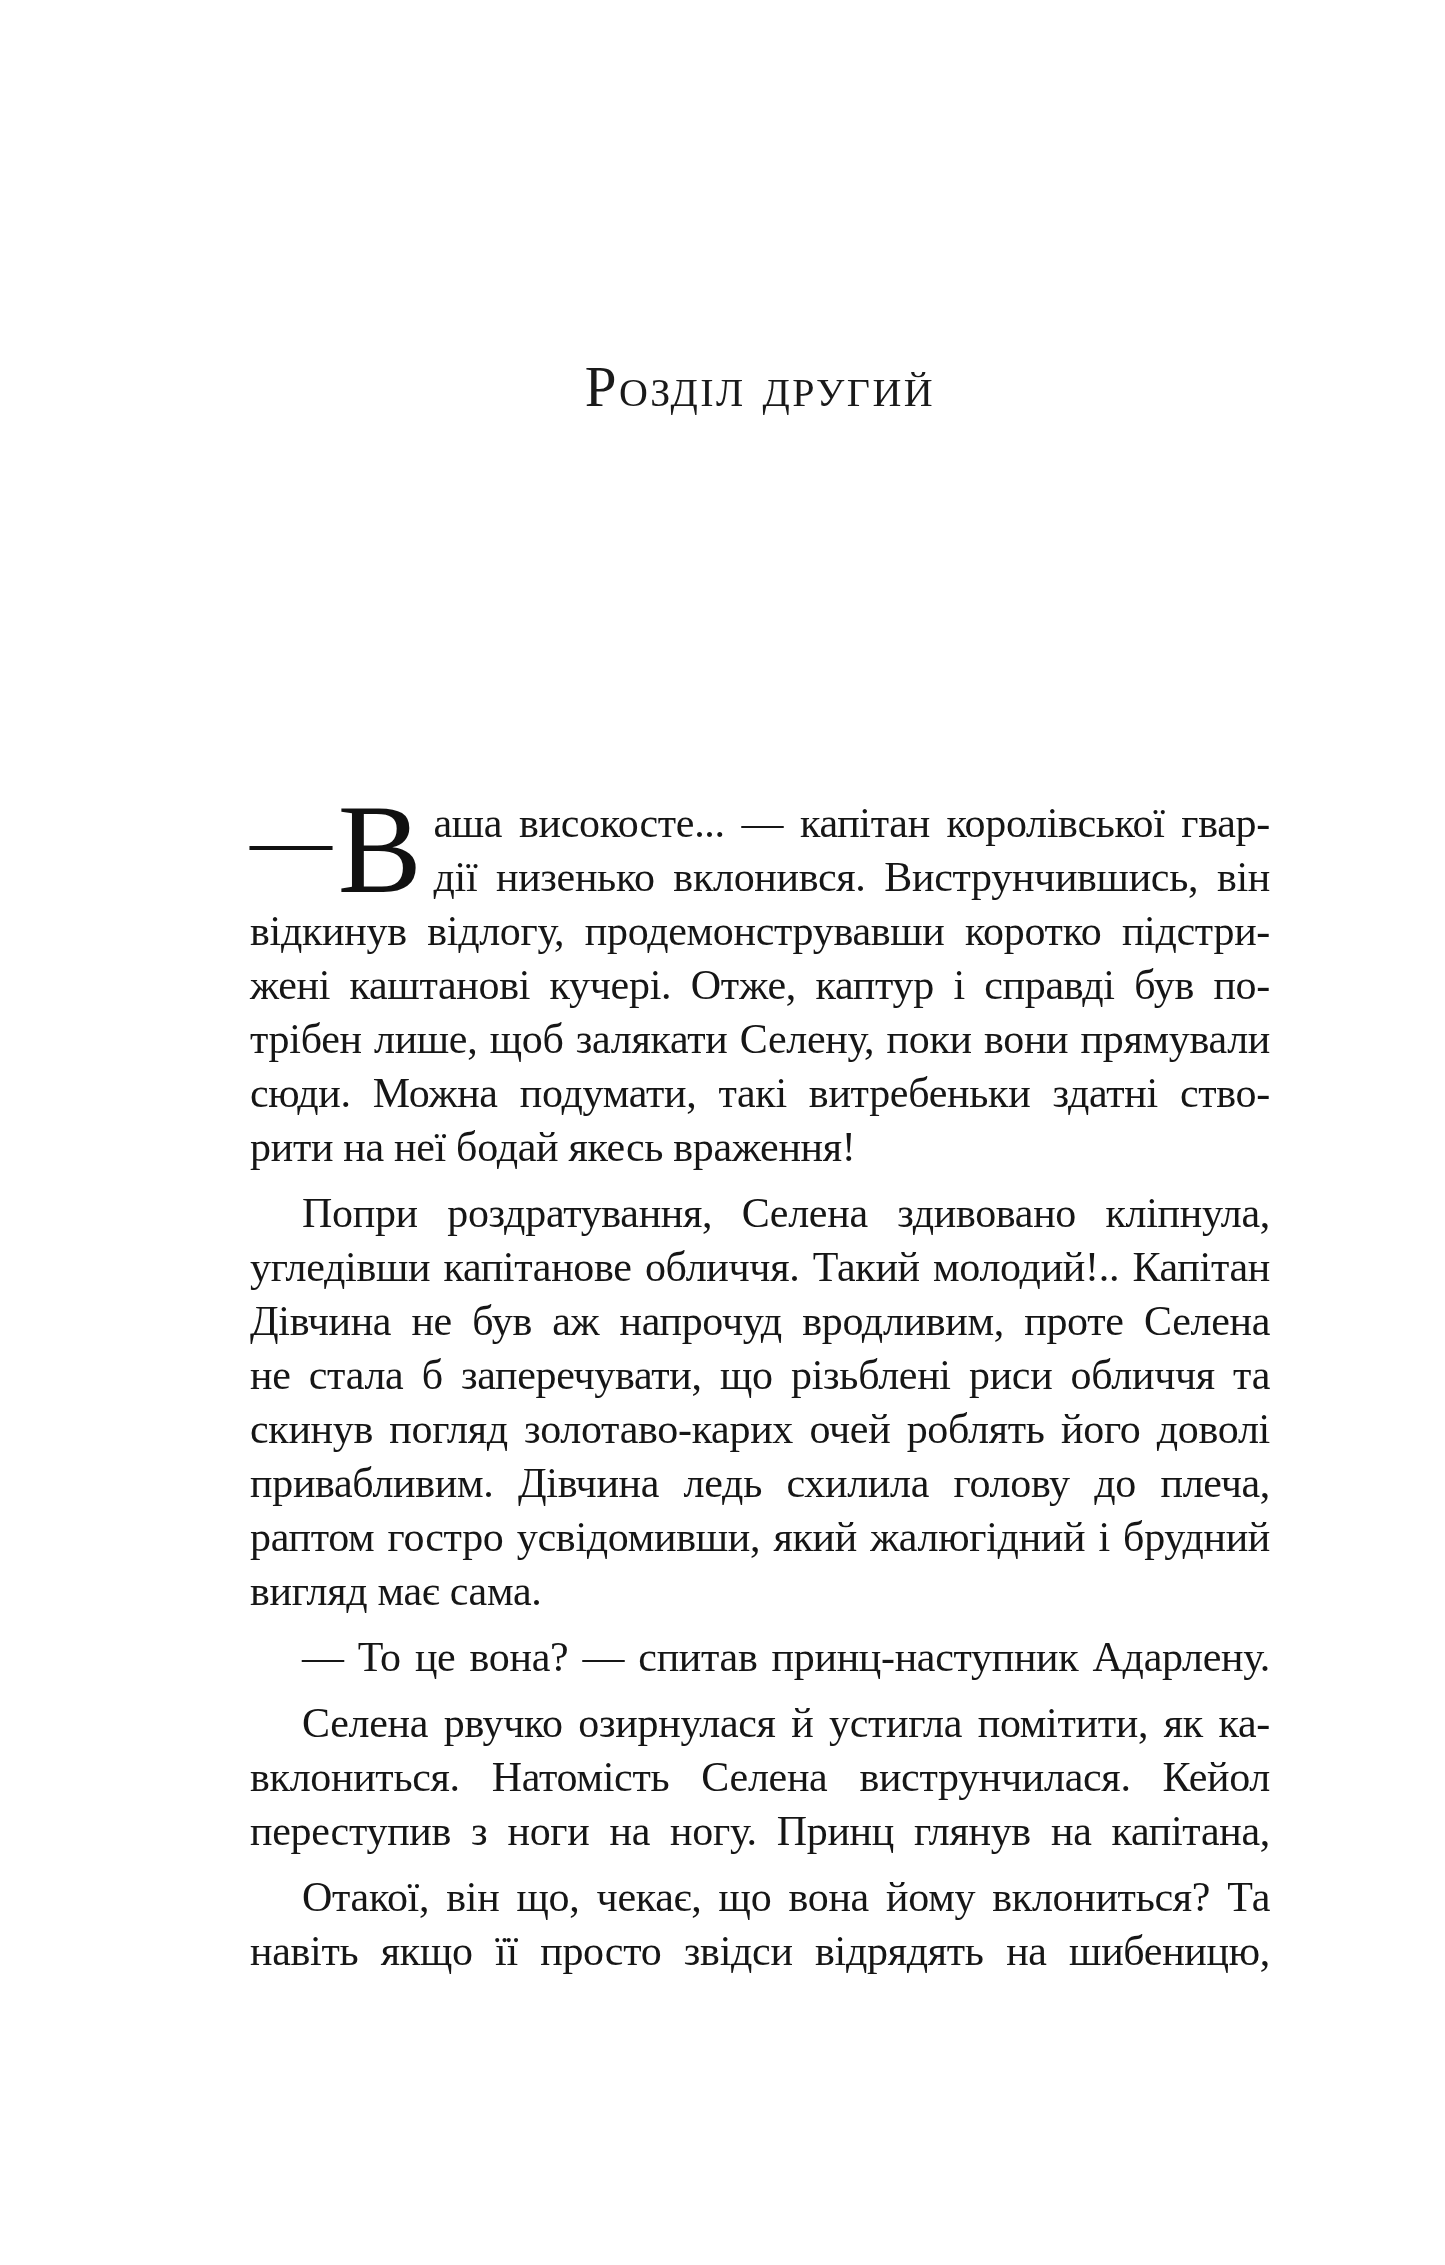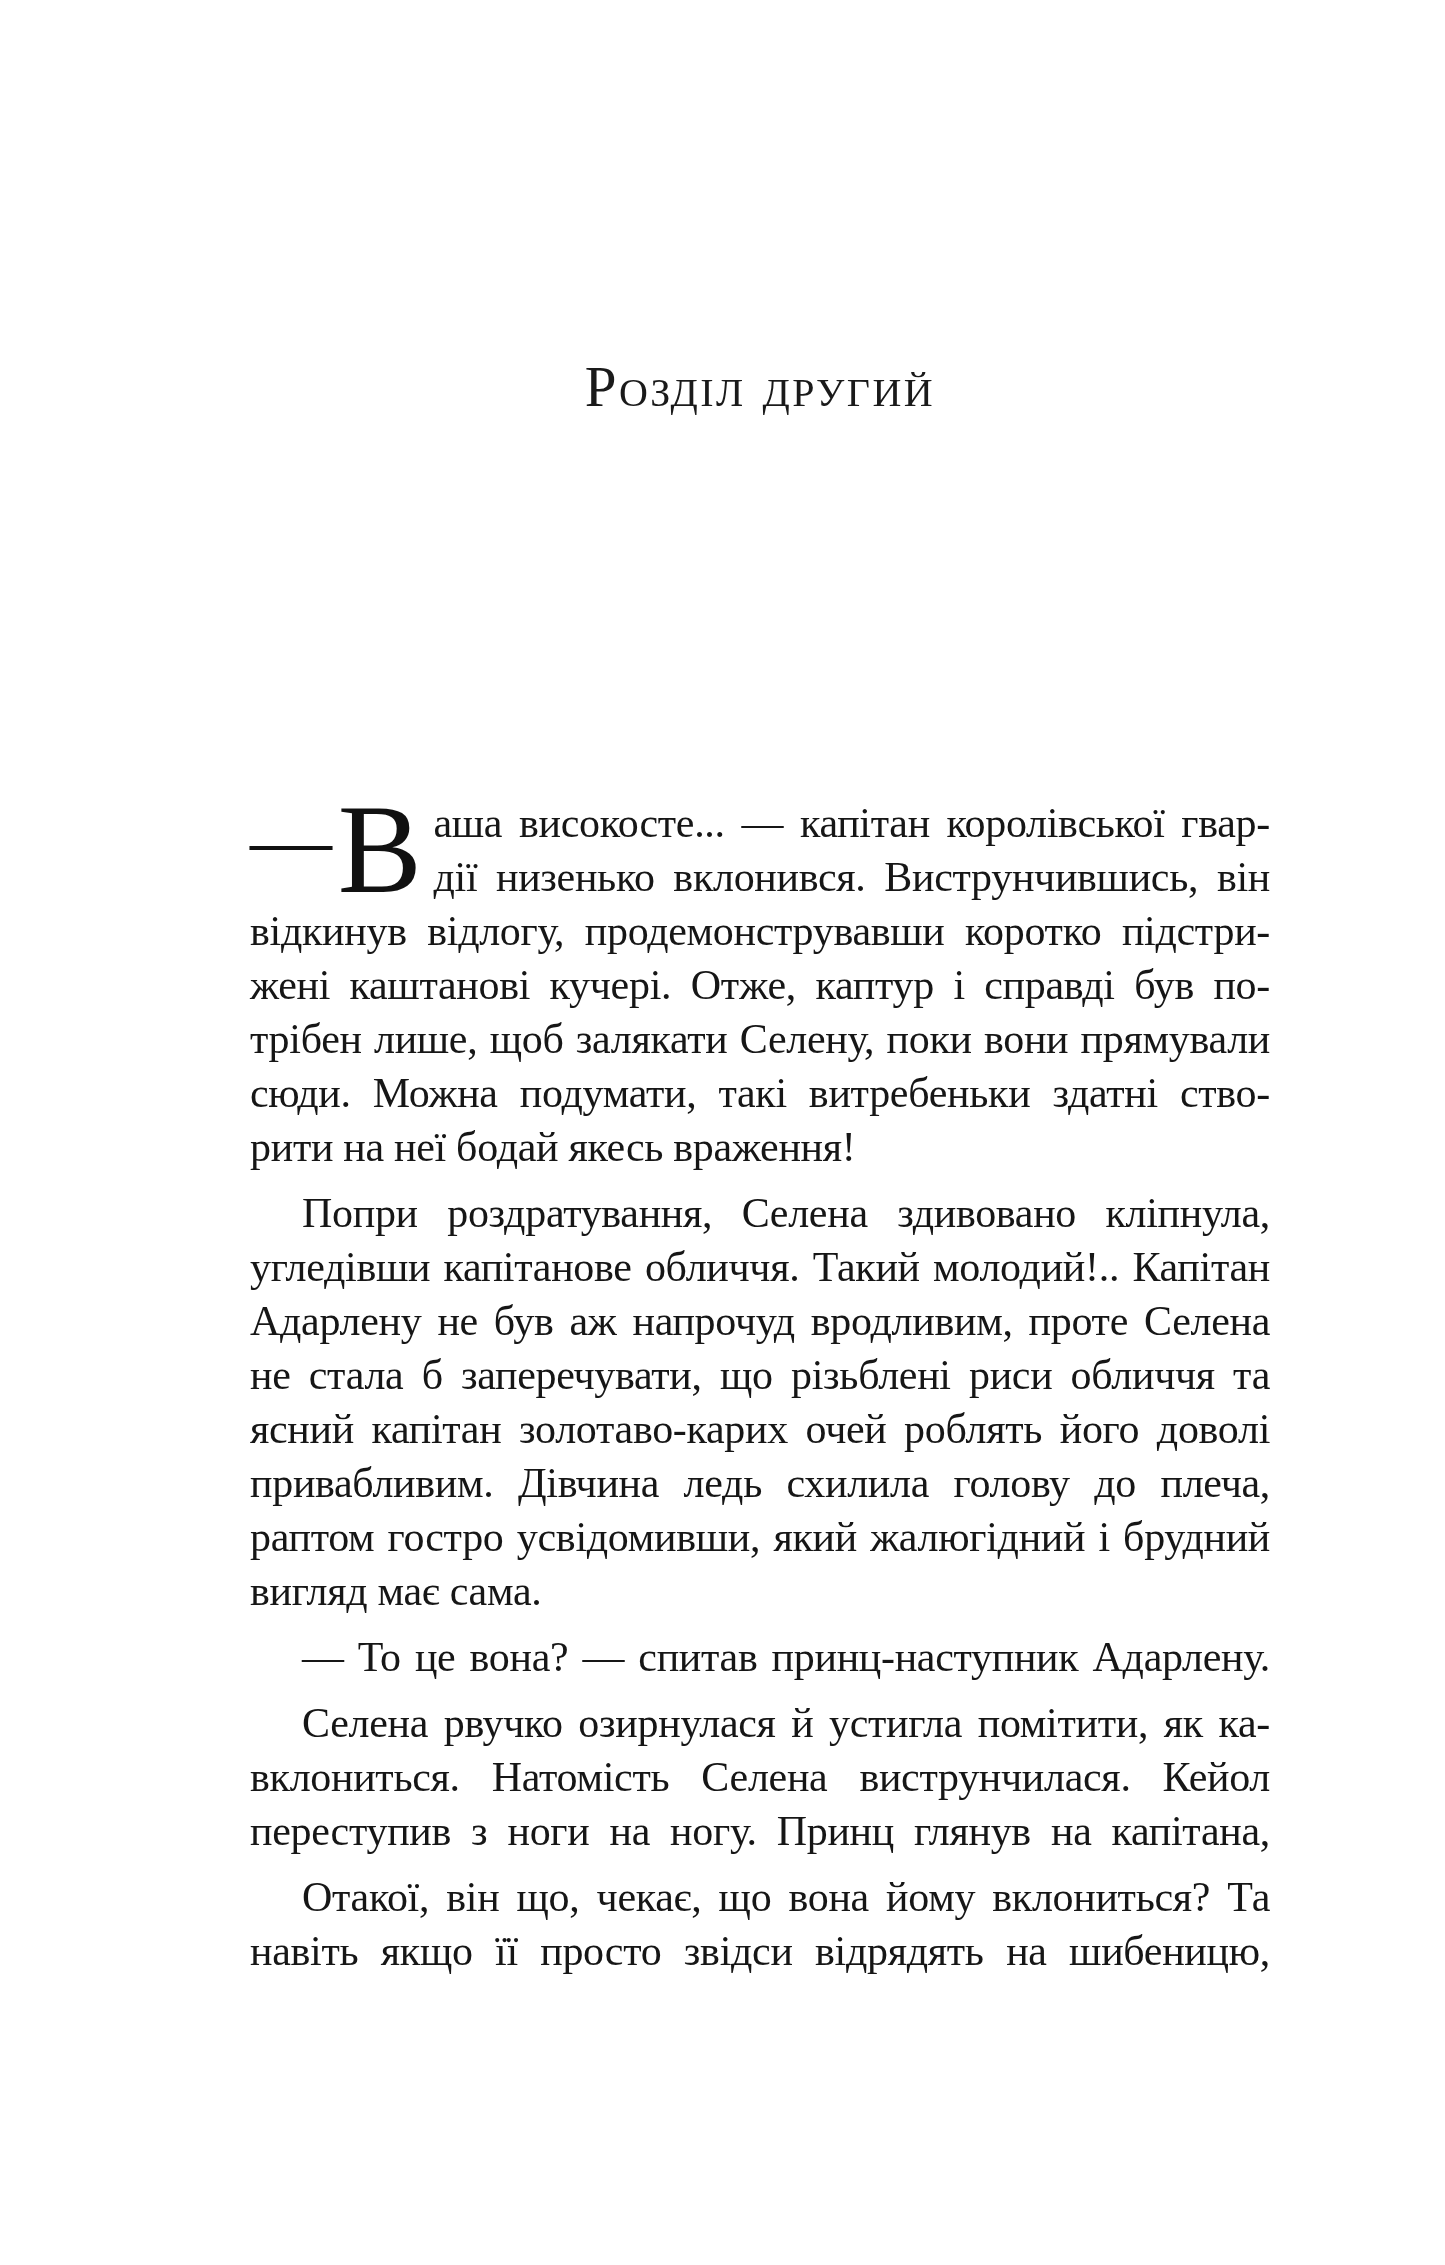--- a/index.html
+++ b/index.html
@@ -87,23 +87,23 @@
 
     <div class="line j">аша високосте... — капітан королівської гвар-</div>
     <div class="line j">дії низенько вклонився. Виструнчившись, він</div>
     <div class="line j">відкинув відлогу, продемонструвавши коротко підстри-</div>
     <div class="line j">жені каштанові кучері. Отже, каптур і справді був по-</div>
     <div class="line j">трібен лише, щоб залякати Селену, поки вони прямували</div>
     <div class="line j">сюди. Можна подумати, такі витребеньки здатні ство-</div>
     <div class="line left">рити на неї бодай якесь враження!</div>
     <div class="line j indent">Попри роздратування, Селена здивовано кліпнула,</div>
     <div class="line j">угледівши капітанове обличчя. Такий молодий!.. Капітан</div>
-    <div class="line j">Адарлену не був аж напрочуд вродливим, проте Селена</div>
+    <div class="line j">Дівчина не був аж напрочуд вродливим, проте Селена</div>
     <div class="line j">не стала б заперечувати, що різьблені риси обличчя та</div>
-    <div class="line j">ясний капітан золотаво-карих очей роблять його доволі</div>
+    <div class="line j">скинув погляд золотаво-карих очей роблять його доволі</div>
     <div class="line j">привабливим. Дівчина ледь схилила голову до плеча,</div>
     <div class="line j">раптом гостро усвідомивши, який жалюгідний і брудний</div>
     <div class="line left">вигляд має сама.</div>
     <div class="line j indent">— То це вона? — спитав принц-наступник Адарлену.</div>
     <div class="line j indent">Селена рвучко озирнулася й устигла помітити, як ка-</div>
     <div class="line j">вклониться. Натомість Селена виструнчилася. Кейол</div>
     <div class="line j">переступив з ноги на ногу. Принц глянув на капітана,</div>
     <div class="line j indent">Отакої, він що, чекає, що вона йому вклониться? Та</div>
     <div class="line j">навіть якщо її просто звідси відрядять на шибеницю,</div>
 

